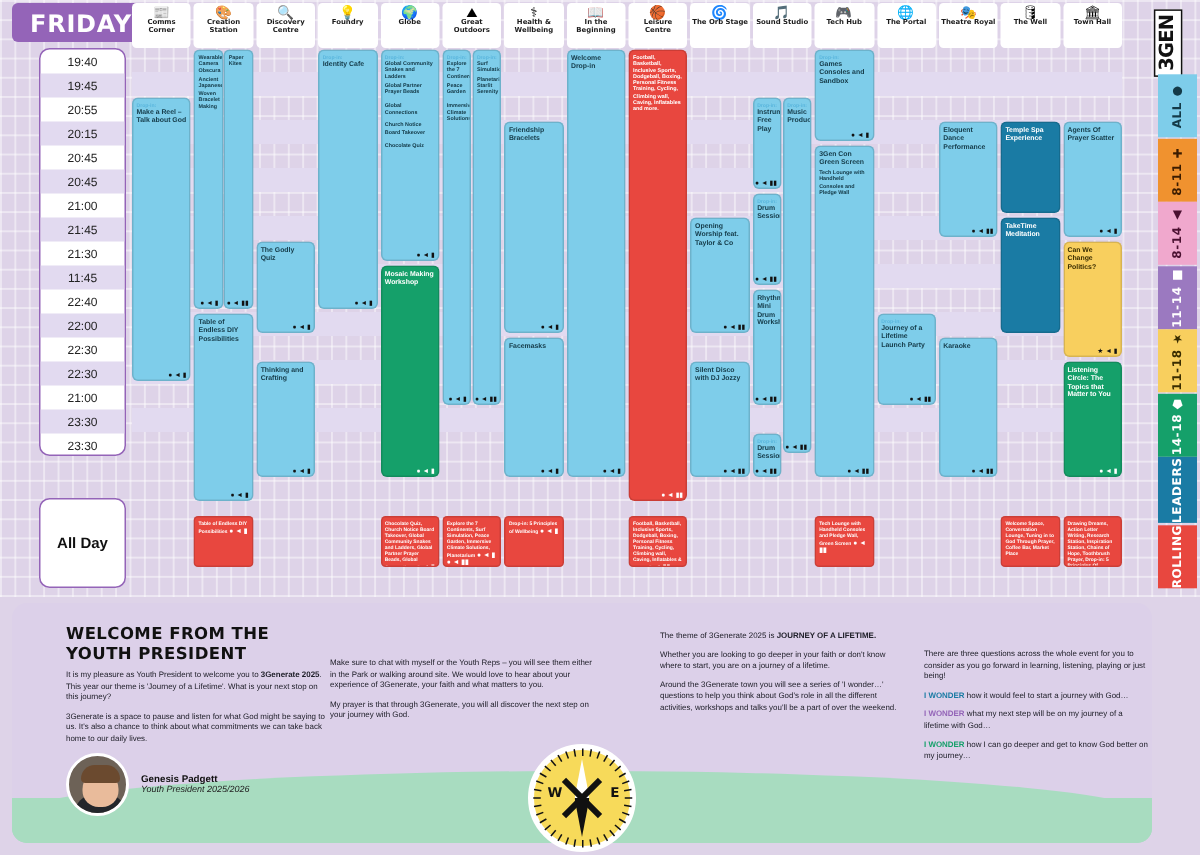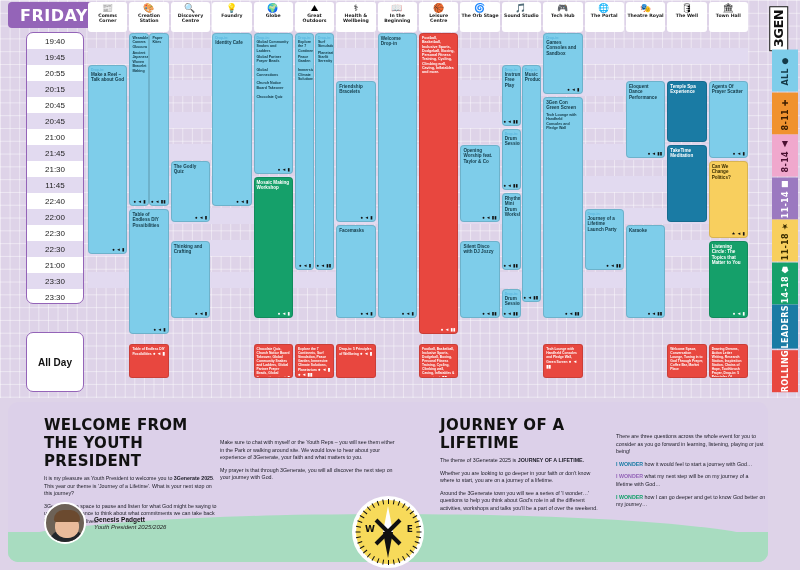--- a/index.html
+++ b/index.html
@@ -106,21 +106,21 @@
      border-radius:50%; background:#f7da5a; border:1.5px solid #fff;
      display:flex;align-items:center;justify-content:center;font-size:8px;color:#222; }
   
   .bottom{ position:absolute; left:0; top:398px; width:800px; height:172px;
            background:#ded3e8; }
   .bpanel{ position:absolute; left:8px; top:4px; width:760px; height:160px;
            background:#dcd0e9; border-radius:10px; overflow:hidden; }
   .greenwave{ position:absolute; left:0; bottom:0; width:760px; height:48px;
               background:#a8dcc0; border-radius:50% 50% 0 0 / 30px 30px 0 0; }
   .greenwave2{ position:absolute; left:0; bottom:0; width:760px; height:30px; background:#a8dcc0; }
-  .b-h{ font-size:15px; font-weight:bold; color:#111; letter-spacing:.3px;
+  .b-h{ font-size:11px; font-weight:bold; color:#111; letter-spacing:.3px;
         font-family:"DejaVu Sans", sans-serif; }
   .b-p{ font-size:5.3px; line-height:7.6px; color:#20202a; margin-top:5px; }
   .b-p b{ font-weight:bold; }
   .colA{ position:absolute; left:36px; top:14px; width:175px; }
   .colB{ position:absolute; left:212px; top:32px; width:180px; }
   .colC{ position:absolute; left:432px; top:14px; width:160px; }
   .colD{ position:absolute; left:608px; top:26px; width:150px; }
   .wonder{ font-size:5.3px; font-weight:bold; }
   .prof{ position:absolute; left:36px; top:100px; display:flex; align-items:center; gap:8px; z-index:4;}
   .avatar{ width:42px; height:42px; border-radius:50%; background:#6d6257;
@@ -583,21 +583,20 @@
       </div>
       <div class="b-p">3Generate is a space to pause and listen for what God might be saying to us. It's also a chance to think about what commitments we can take back home to our daily lives.</div>
     </div>
 
     <div class="colB">
       <div class="b-p">Make sure to chat with myself or the Youth Reps – you will see them either in the Park or walking around site. We would love to hear about your experience of 3Generate, your faith and what matters to you.</div>
       <div class="b-p">My prayer is that through 3Generate, you will all discover the next step on your journey with God.</div>
     </div>
 
     <div class="colC">
-      <div class="b-h">JOURNEY OF A LIFETIME</div>
       <div class="b-p">
         <span>The theme of 3Generate 2025 is </span><b>JOURNEY OF A LIFETIME.</b>
       </div>
       <div class="b-p">Whether you are looking to go deeper in your faith or don't know where to start, you are on a journey of a lifetime.</div>
       <div class="b-p">Around the 3Generate town you will see a series of 'I wonder…' questions to help you think about God's role in all the different activities, workshops and talks you'll be a part of over the weekend.</div>
     </div>
 
     <div class="colD">
       <div class="b-p">There are three questions across the whole event for you to consider as you go forward in learning, listening, playing or just being!</div>
       <div class="b-p">

